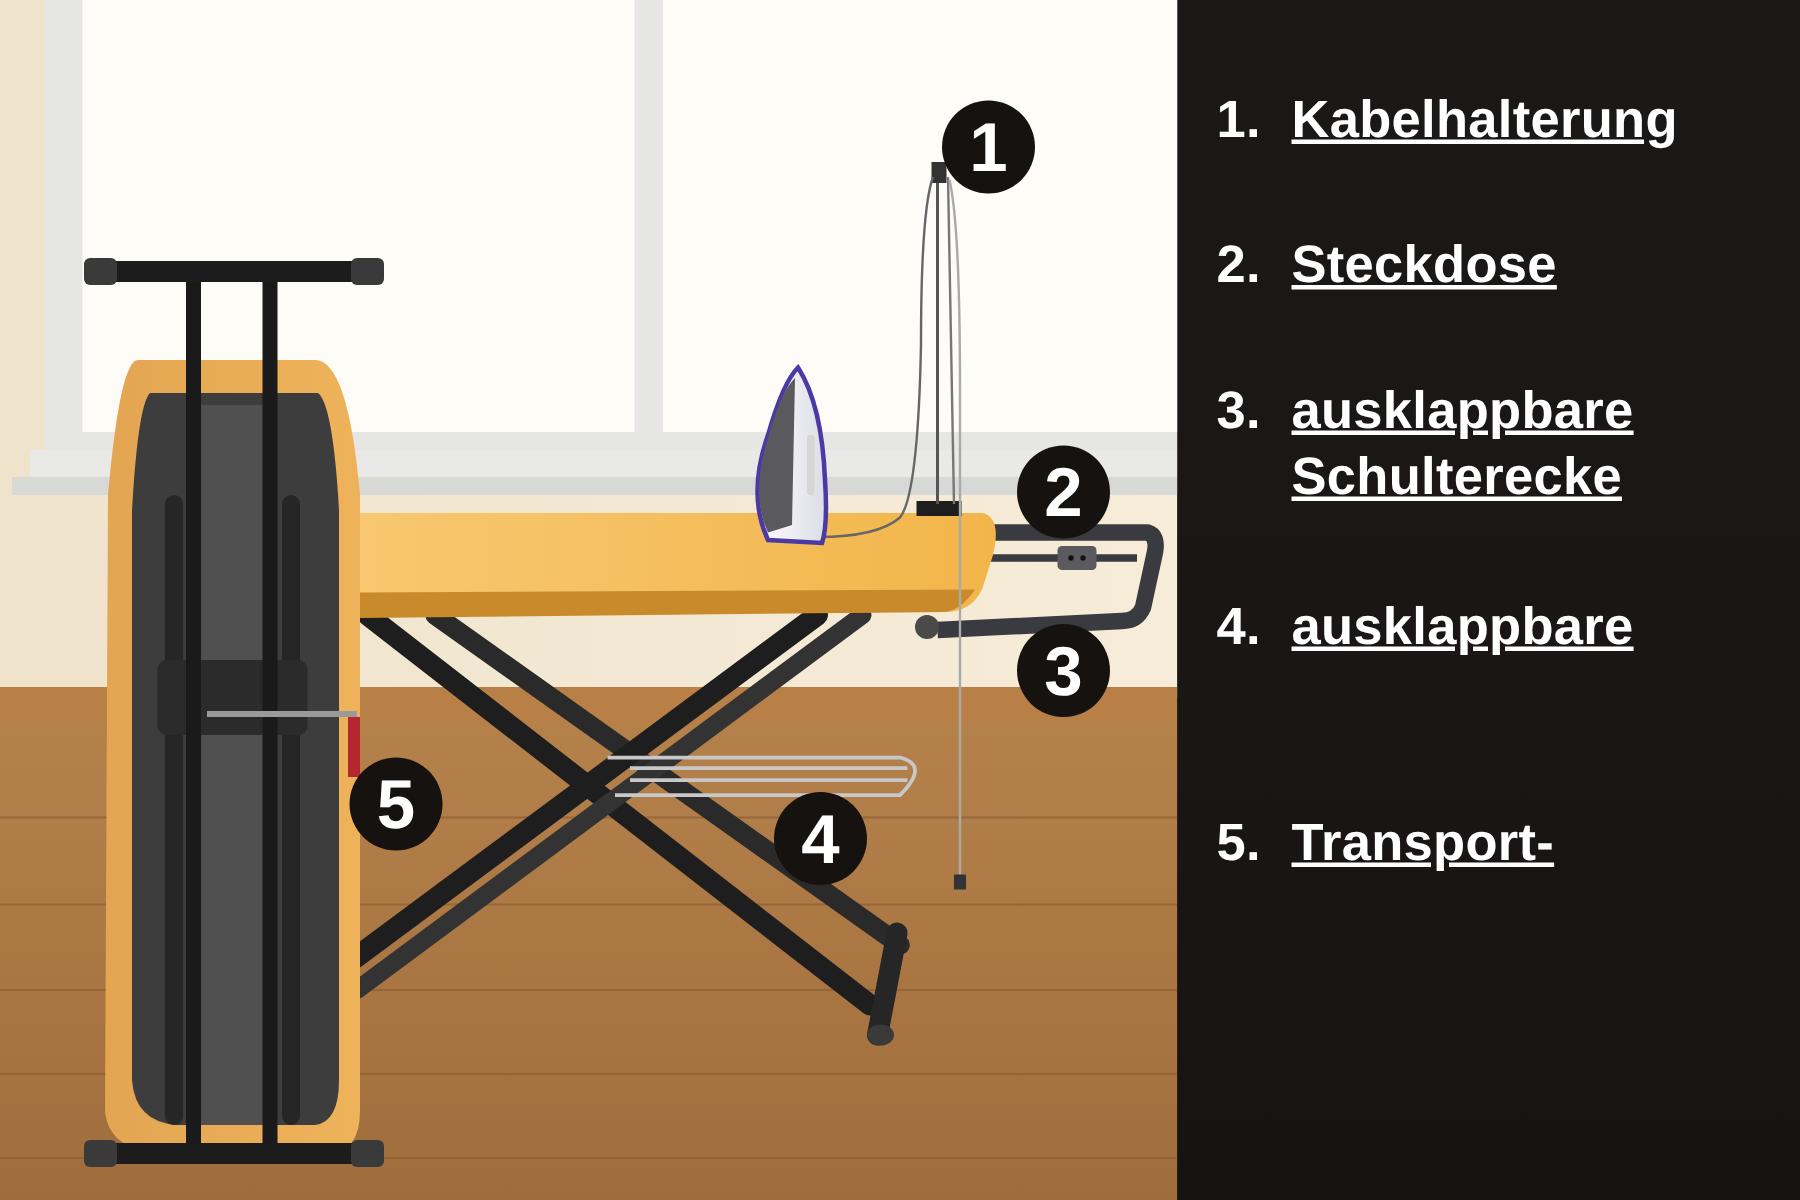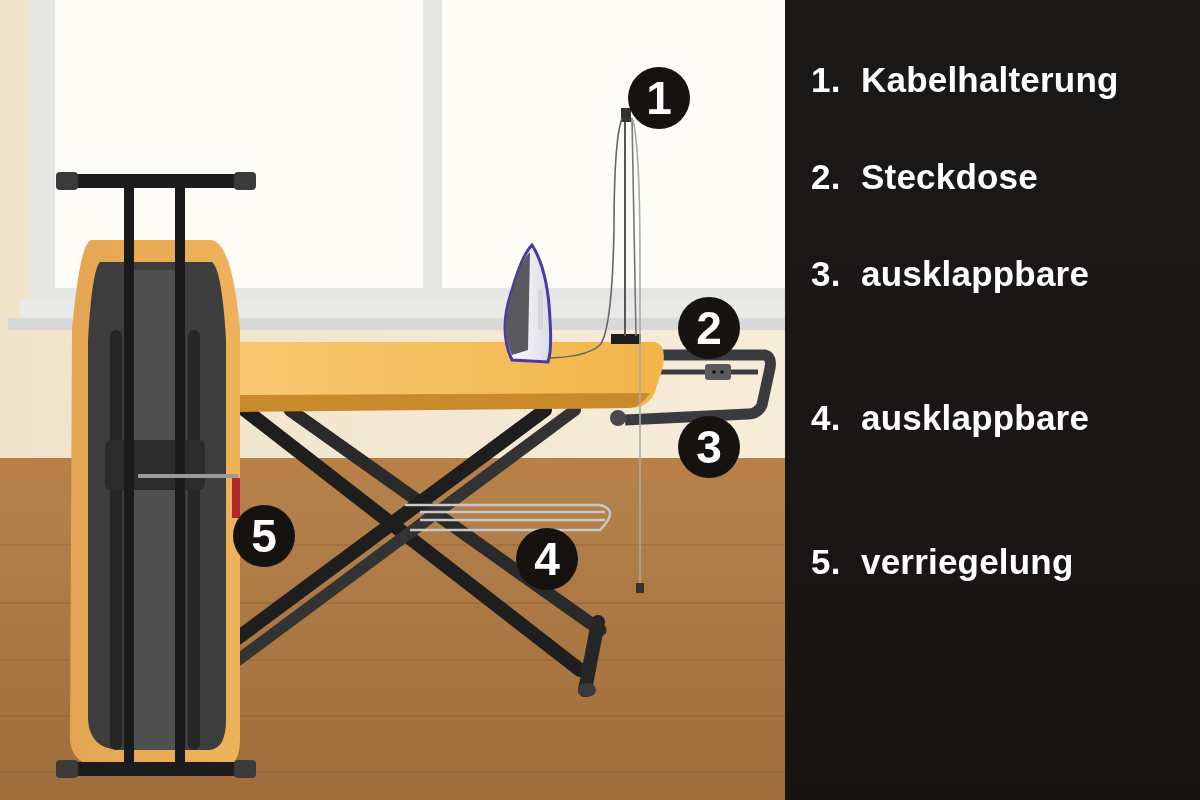--- a/index.html
+++ b/index.html
@@ -9,21 +9,21 @@
   .legend {
     position: absolute; left: 785px; top: 0; width: 415px; height: 800px;
     background: linear-gradient(180deg, #1b1918 0%, #191615 60%, #171311 100%);
     color: #ffffff;
     font-family: "Liberation Sans", sans-serif;
     font-weight: bold;
   }
   .legend-item { position: absolute; left: 26px; font-size: 35px; line-height: 44px; letter-spacing: 0.2px; }
   .legend-item .num { position: absolute; left: 0; top: 0; width: 50px; }
   .legend-item .txt { position: absolute; left: 50px; top: 0; white-space: nowrap; }
-  .legend-item .txt span { display: block; }
+  .legend-item .txt span { display: block; text-decoration: underline; }
   .marker {
     position: absolute; width: 62px; height: 62px; border-radius: 50%;
     background: #161210; color: #fff;
     font-family: "Liberation Sans", sans-serif; font-weight: bold; font-size: 46px;
     display: flex; align-items: center; justify-content: center;
     line-height: 1;
   }
 </style>
 </head>
 <body>
@@ -156,27 +156,28 @@
   <div class="legend-item" style="top:155px;">
     <span class="num">2.</span>
     <span class="txt">
       <span>Steckdose</span>
     </span>
   </div>
   <div class="legend-item" style="top:252px;">
     <span class="num">3.</span>
     <span class="txt">
       <span>ausklappbare</span>
+      <span>Schulterecke</span>
     </span>
   </div>
   <div class="legend-item" style="top:396px;">
     <span class="num">4.</span>
     <span class="txt">
       <span>ausklappbare</span>
     </span>
   </div>
   <div class="legend-item" style="top:540px;">
     <span class="num">5.</span>
     <span class="txt">
-      <span>verriegelung</span>
+      <span>Transport-</span>
     </span>
   </div>
 </div>
 
 </body></html>

